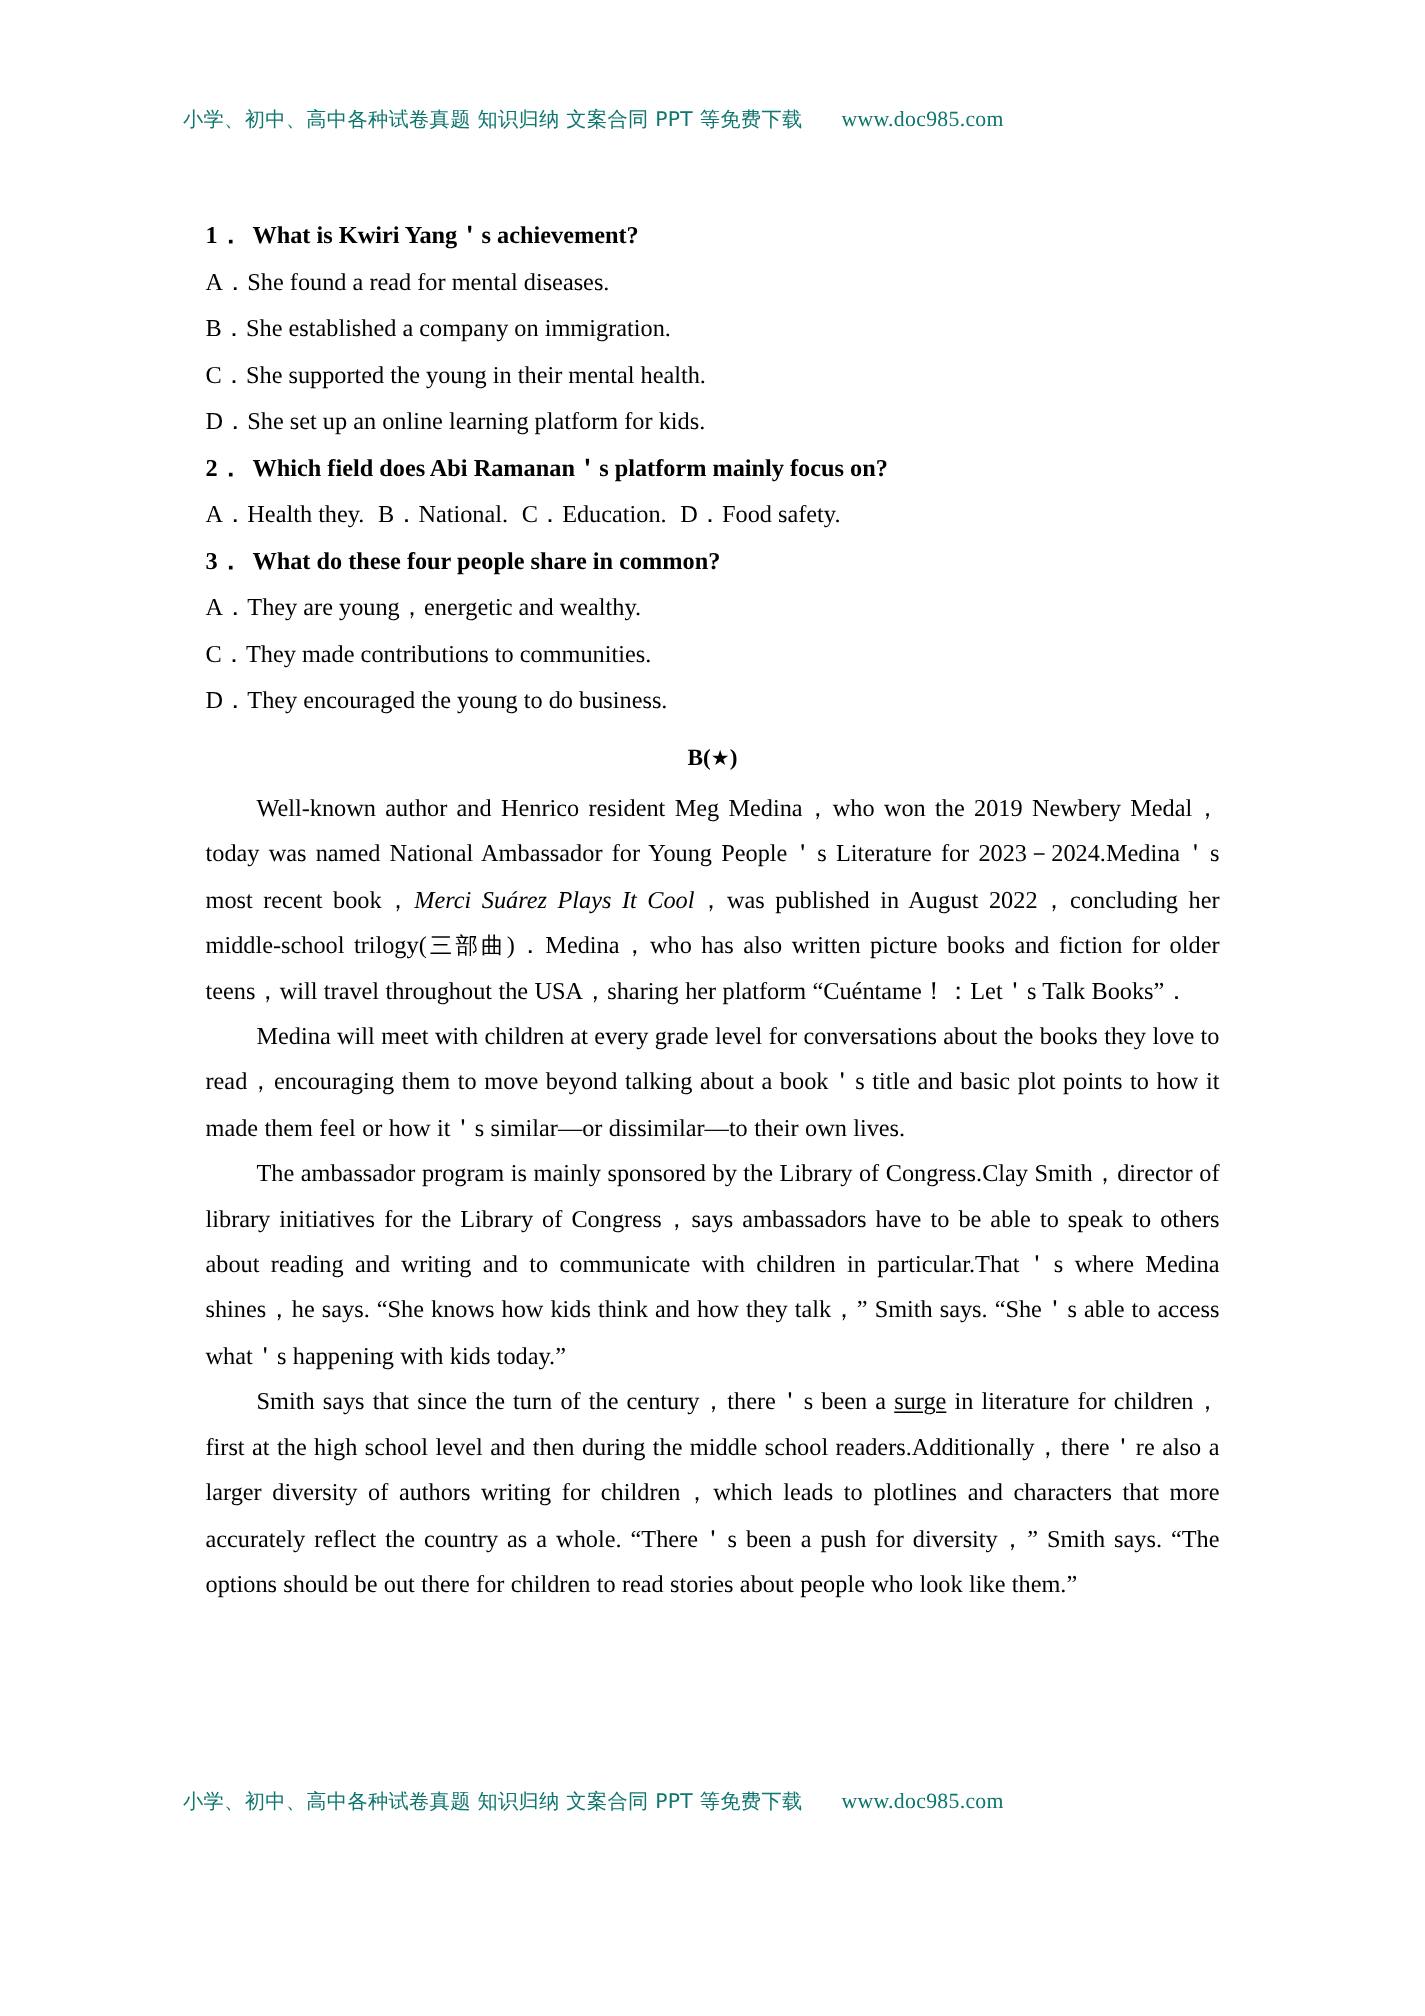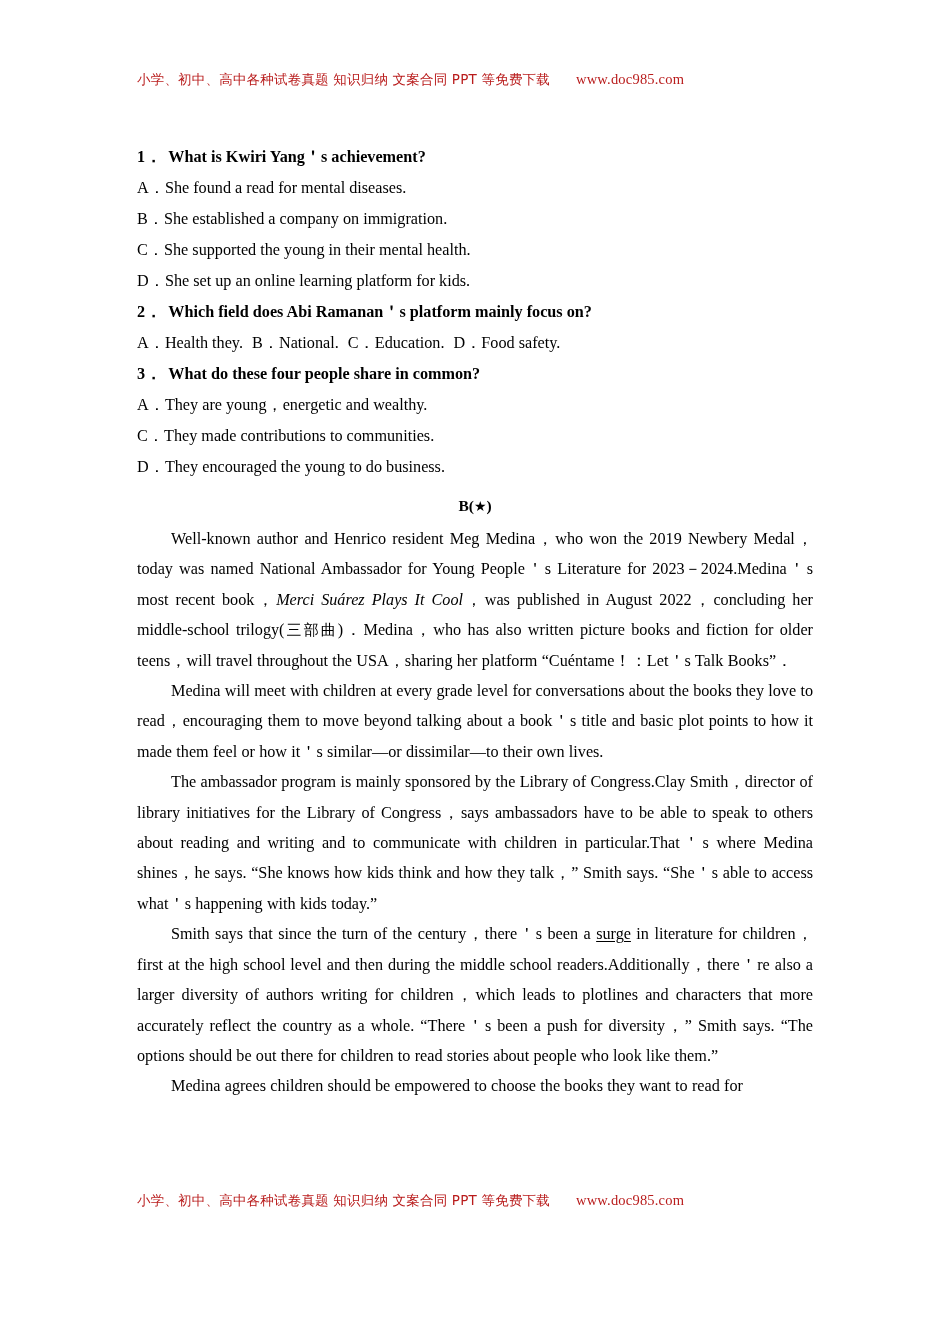--- a/index.html
+++ b/index.html
@@ -19,24 +19,24 @@
   .page {
     position: absolute;
     left: 0; top: 0;
     width: 950px;
     height: 1344px;
   }
 
   
   .running {
     position: absolute;
-    left: 137px;
+    left: 122px;
     width: 676px;
     font-size: 14.5px;
-    color: #b91c1c;
+    color: #0f766e;
     white-space: nowrap;
     letter-spacing: 0.2px;
   }
   .running .cn { font-family: "DejaVu Sans", "Liberation Sans", sans-serif; font-size: 13.5px; }
   .running .site {
     font-family: "Liberation Serif", "DejaVu Serif", serif;
     font-size: 14.5px;
     margin-left: 26px;
   }
   #running-header { top: 71px; }
@@ -132,21 +132,20 @@
     <p class="passage-label"><span>B(</span><span class="star">★</span><span>)</span></p>
 
     <p class="para"><span>Well-known author and Henrico resident Meg Medina，who won the 2019 Newbery Medal，today was named National Ambassador for Young People＇s Literature for 2023－2024.Medina＇s most recent book，</span><span class="ital">Merci Suárez Plays It Cool</span><span>，was published in August 2022，concluding her middle-school trilogy(</span><span class="cnchar">三部曲</span><span>)．Medina，who has also written picture books and fiction for older teens，will travel throughout the USA，sharing her platform “Cuéntame！：Let＇s Talk Books”．</span></p>
 
     <p class="para">Medina will meet with children at every grade level for conversations about the books they love to read，encouraging them to move beyond talking about a book＇s title and basic plot points to how it made them feel or how it＇s similar—or dissimilar—to their own lives.</p>
 
     <p class="para">The ambassador program is mainly sponsored by the Library of Congress.Clay Smith，director of library initiatives for the Library of Congress，says ambassadors have to be able to speak to others about reading and writing and to communicate with children in particular.That＇s where Medina shines，he says. “She knows how kids think and how they talk，” Smith says. “She＇s able to access what＇s happening with kids today.”</p>
 
     <p class="para"><span>Smith says that since the turn of the century，there＇s been a </span><span class="uline">surge</span><span> in literature for children，first at the high school level and then during the middle school readers.Additionally，there＇re also a larger diversity of authors writing for children，which leads to plotlines and characters that more accurately reflect the country as a whole. “There＇s been a push for diversity，” Smith says. “The options should be out there for children to read stories about people who look like them.”</span></p>
 
-    <p class="para last">Medina agrees children should be empowered to choose the books they want to read for</p>
 
   </div>
 
   <div class="running" id="running-footer">
     <span class="cn">小学、初中、高中各种试卷真题 知识归纳 文案合同 PPT 等免费下载</span><span class="site">www.doc985.com</span>
   </div>
 
 </div>
 
 </body></html>

